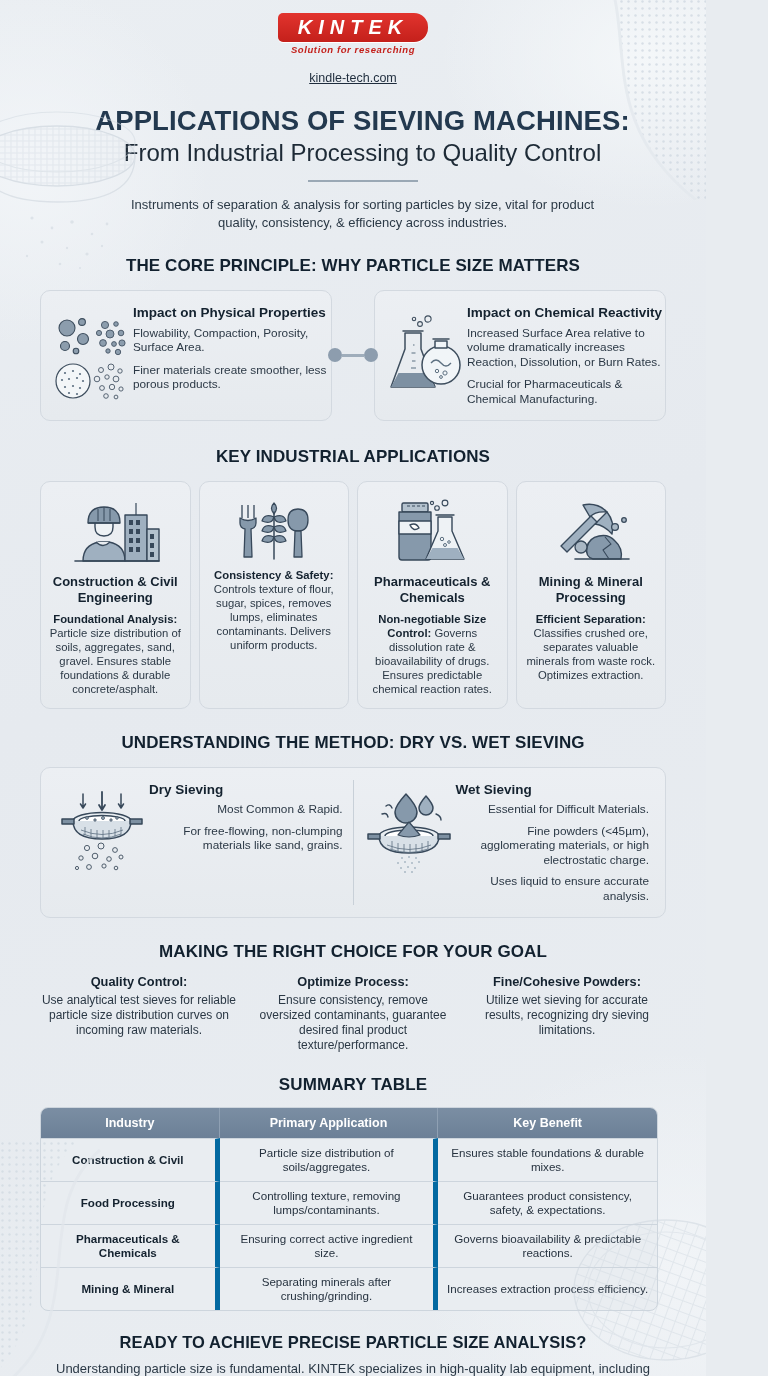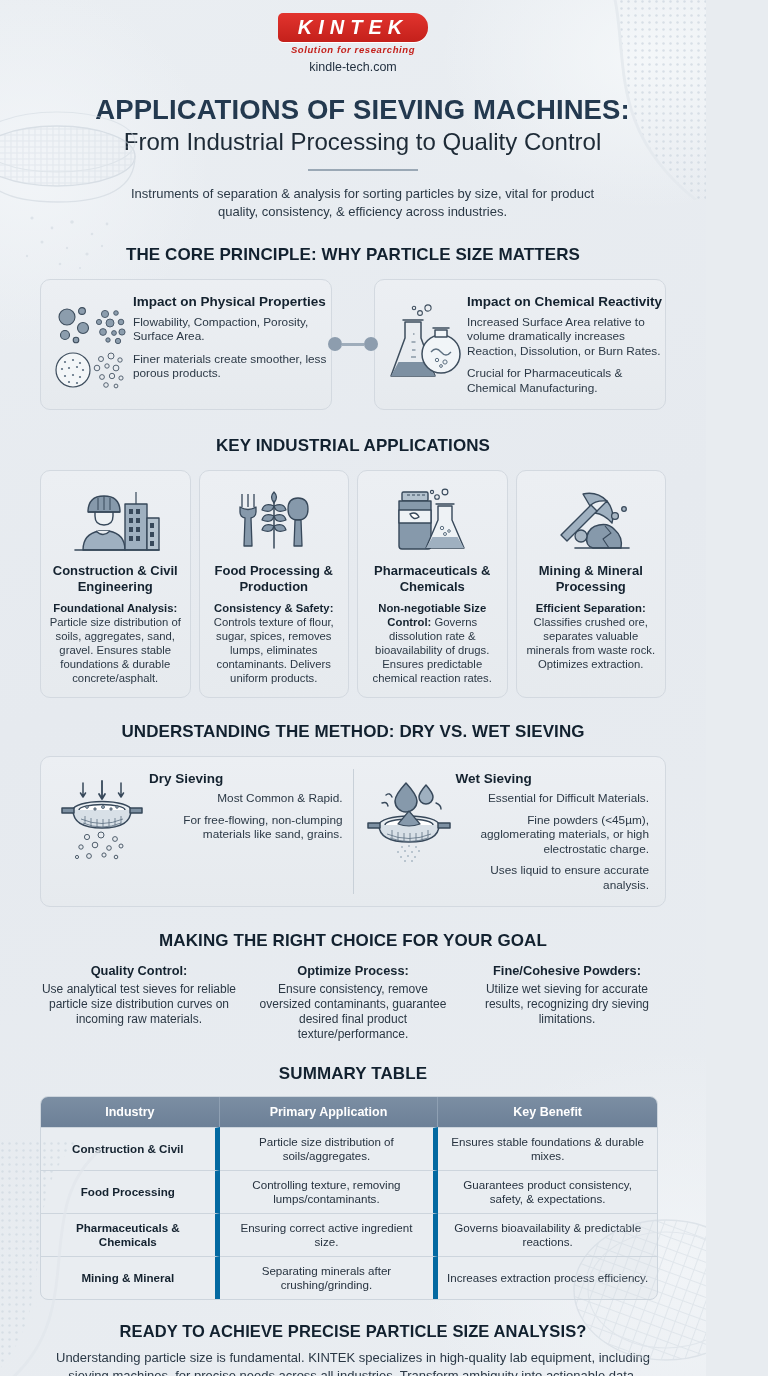--- a/index.html
+++ b/index.html
@@ -52,21 +52,22 @@
     color: #c4201b;
     font-size: 9.5px;
     font-weight: bold;
     font-style: italic;
     letter-spacing: .6px;
     margin-top: 2px;
   }
   .logo-url {
     font-size: 12.5px;
     color: #1f2d3d;
-    margin-top: 5px;
+    text-decoration: underline;
+    margin-top: 16px;
   }
 
   .title-block { text-align: center; margin-top: 20px; padding-left: 19px; }
   h1.main-title {
     font-size: 27.5px;
     font-weight: bold;
     color: #23394f;
     letter-spacing: .1px;
     line-height: 31px;
   }
@@ -519,21 +520,20 @@
               <path d="M46 18 q-10 -4 -12 4 q10 4 12 -4 Z"></path>
               <path d="M46 18 q10 -4 12 4 q-10 4 -12 -4 Z"></path>
               <path d="M46 28 q-10 -4 -12 4 q10 4 12 -4 Z"></path>
               <path d="M46 28 q10 -4 12 4 q-10 4 -12 -4 Z"></path>
               <path d="M46 38 q-10 -4 -12 4 q10 4 12 -4 Z"></path>
               <path d="M46 38 q10 -4 12 4 q-10 4 -12 -4 Z"></path>
             </g>
             <path d="M46 13 V60" stroke="#37485a" stroke-width="1.5" stroke-linecap="round"></path>
           </svg>
         </div>
-        <h3>Food Processing &amp; Production</h3>
         <p><b>Consistency &amp; Safety:</b> <span>Controls texture of flour, sugar, spices, removes lumps, eliminates contaminants. Delivers uniform products.</span></p>
       </div>
 
       <div class="card app-card">
         <div class="app-icon">
           <svg width="92" height="66" viewBox="0 0 92 66">
             <g stroke="#37485a" stroke-width="1.4" stroke-linejoin="round">
               <rect x="16" y="4" width="26" height="9" rx="1.5" fill="#b4c2ce"></rect>
               <path d="M13 13 h32 v45 a3 3 0 0 1 -3 3 H16 a3 3 0 0 1 -3 -3 Z" fill="#8699ab"></path>
               <rect x="13" y="22" width="32" height="13" fill="#eef2f5"></rect>

